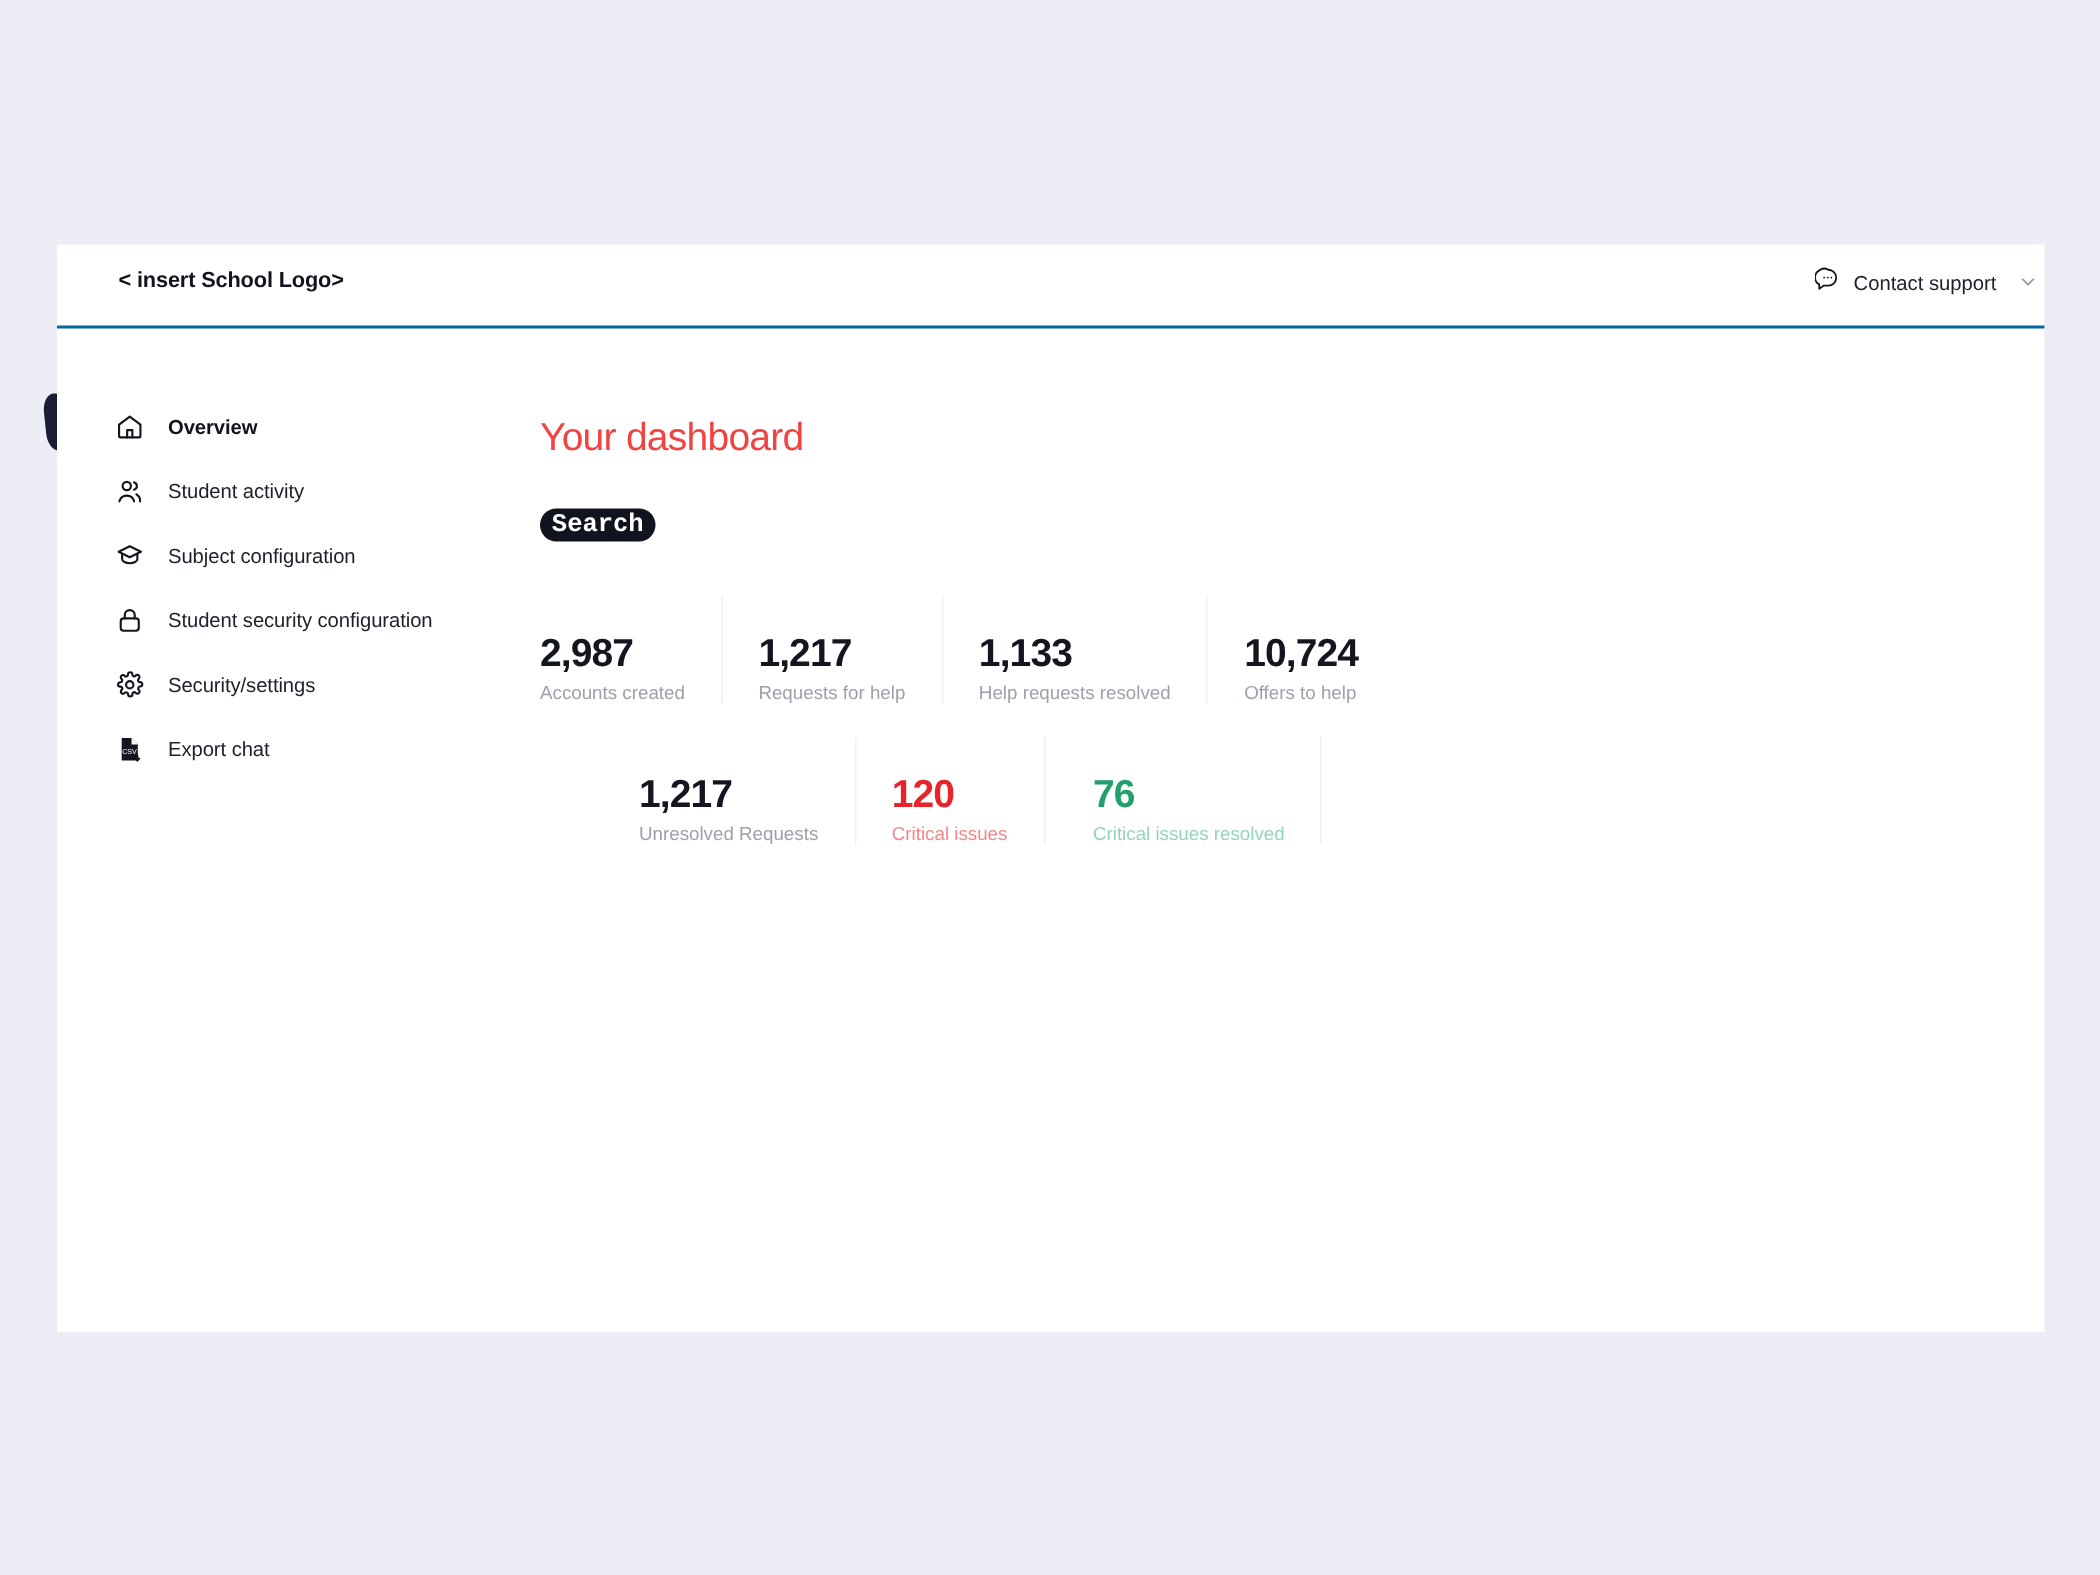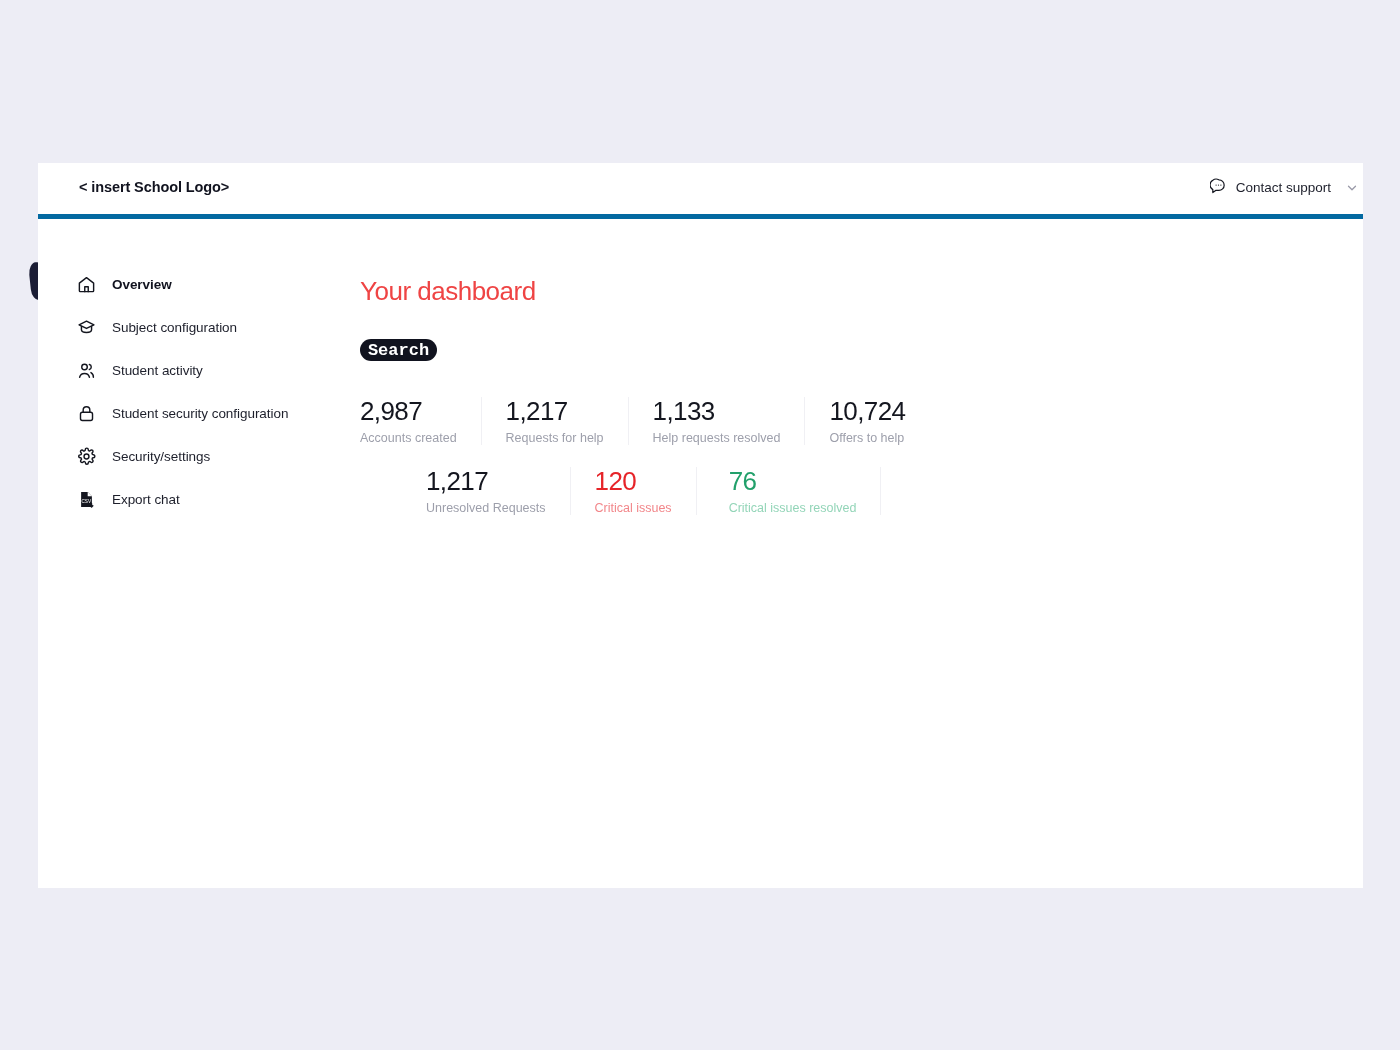--- a/index.html
+++ b/index.html
@@ -26,21 +26,21 @@
     top: 163px;
     width: 1325px;
     height: 725px;
     background: #ffffff;
   }
 
   
   .app-header {
     position: relative;
     height: 56px;
-    border-bottom: 5px solid #0369a1;
+    border-bottom: 2px solid #0369a1;
     display: flex;
     align-items: center;
     text-align: right;
   }
 
   .logo-text {
     position: absolute;
     left: 41px;
     top: 16px;
     font-size: 14.5px;
@@ -204,25 +204,26 @@
     padding-left: 0;
   }
 
   .stat.bordered-last {
     border-right: 1px solid #f0f0f4;
     padding-left: 32px;
   }
 
   .stat-value {
     font-size: 26px;
-    font-weight: 400;
+    font-weight: 700;
     color: #14161f;
     letter-spacing: -0.6px;
     line-height: 1.12;
     white-space: nowrap;
+    margin-top: 24px;
   }
 
   .stat-label {
     margin-top: 5px;
     font-size: 12.5px;
     color: #9d9fab;
     white-space: nowrap;
   }
 
   .stat.critical .stat-value { color: #e62429; }
@@ -284,37 +285,37 @@
               <path d="M3 10.2 12 3.4l9 6.8V20a1 1 0 0 1-1 1H4a1 1 0 0 1-1-1z"></path>
               <path d="M9.8 21v-6.2h4.4V21"></path>
             </svg>
           </span>
           <span class="nav-label">Overview</span>
         </div>
 
         <div class="nav-item">
           <span class="nav-icon">
             <svg width="19" height="19" viewBox="0 0 24 24" fill="none" stroke="currentColor" stroke-width="1.8" stroke-linecap="round" stroke-linejoin="round">
-              <path d="M12 4 2.6 8.6 12 13.2l9.4-4.6z"></path>
-              <path d="M5.6 10.6v4.3c0 1.9 2.9 3.4 6.4 3.4s6.4-1.5 6.4-3.4v-4.3"></path>
-            </svg>
-          </span>
-          <span class="nav-label">Subject configuration</span>
-        </div>
-
-        <div class="nav-item">
-          <span class="nav-icon">
-            <svg width="19" height="19" viewBox="0 0 24 24" fill="none" stroke="currentColor" stroke-width="1.8" stroke-linecap="round" stroke-linejoin="round">
               <circle cx="9.5" cy="7.6" r="3.5"></circle>
               <path d="M3.3 20.5a6.4 6.4 0 0 1 12.4 0"></path>
               <path d="M15.6 4.5a3.2 3.2 0 0 1 0 6.2"></path>
               <path d="M17.6 14.6a6.3 6.3 0 0 1 3.1 5.9"></path>
             </svg>
           </span>
           <span class="nav-label">Student activity</span>
+        </div>
+
+        <div class="nav-item">
+          <span class="nav-icon">
+            <svg width="19" height="19" viewBox="0 0 24 24" fill="none" stroke="currentColor" stroke-width="1.8" stroke-linecap="round" stroke-linejoin="round">
+              <path d="M12 4 2.6 8.6 12 13.2l9.4-4.6z"></path>
+              <path d="M5.6 10.6v4.3c0 1.9 2.9 3.4 6.4 3.4s6.4-1.5 6.4-3.4v-4.3"></path>
+            </svg>
+          </span>
+          <span class="nav-label">Subject configuration</span>
         </div>
 
         <div class="nav-item">
           <span class="nav-icon">
             <svg width="19" height="19" viewBox="0 0 24 24" fill="none" stroke="currentColor" stroke-width="1.8" stroke-linecap="round" stroke-linejoin="round">
               <rect x="4.4" y="10.4" width="15.2" height="10.4" rx="2.4"></rect>
               <path d="M7.8 10.4V7.7a4.2 4.2 0 0 1 8.4 0v2.7"></path>
             </svg>
           </span>
           <span class="nav-label">Student security configuration</span>

